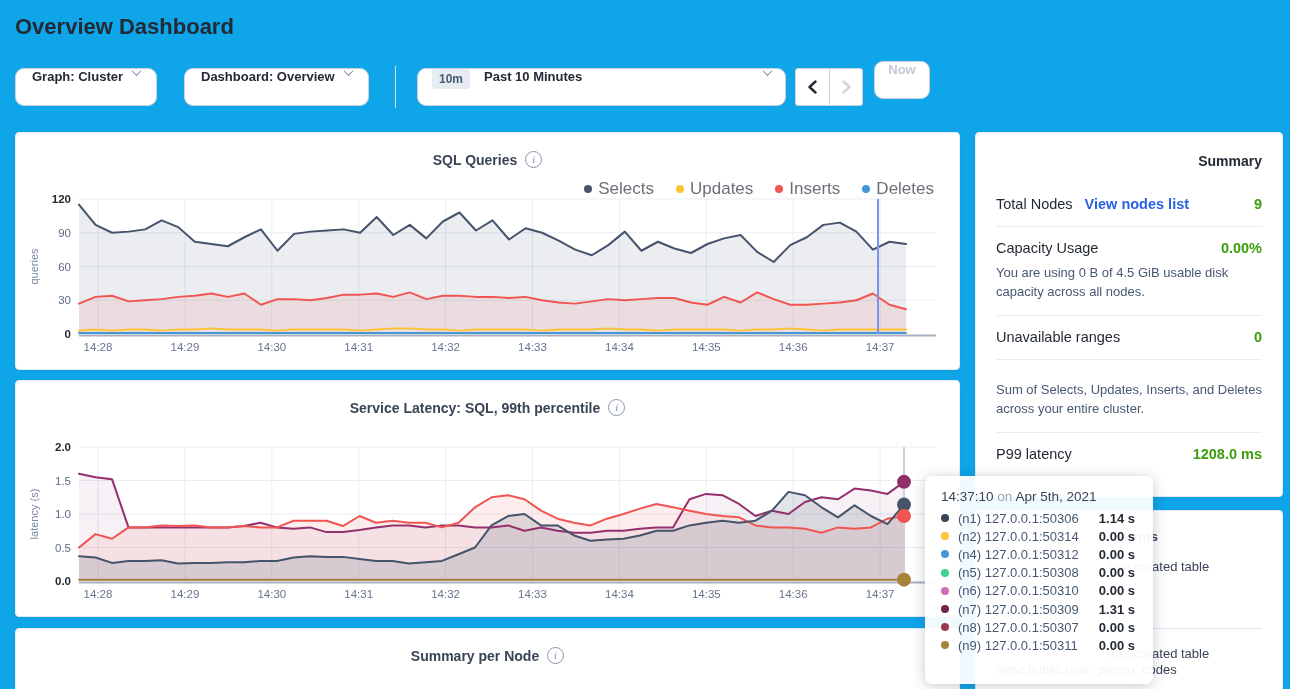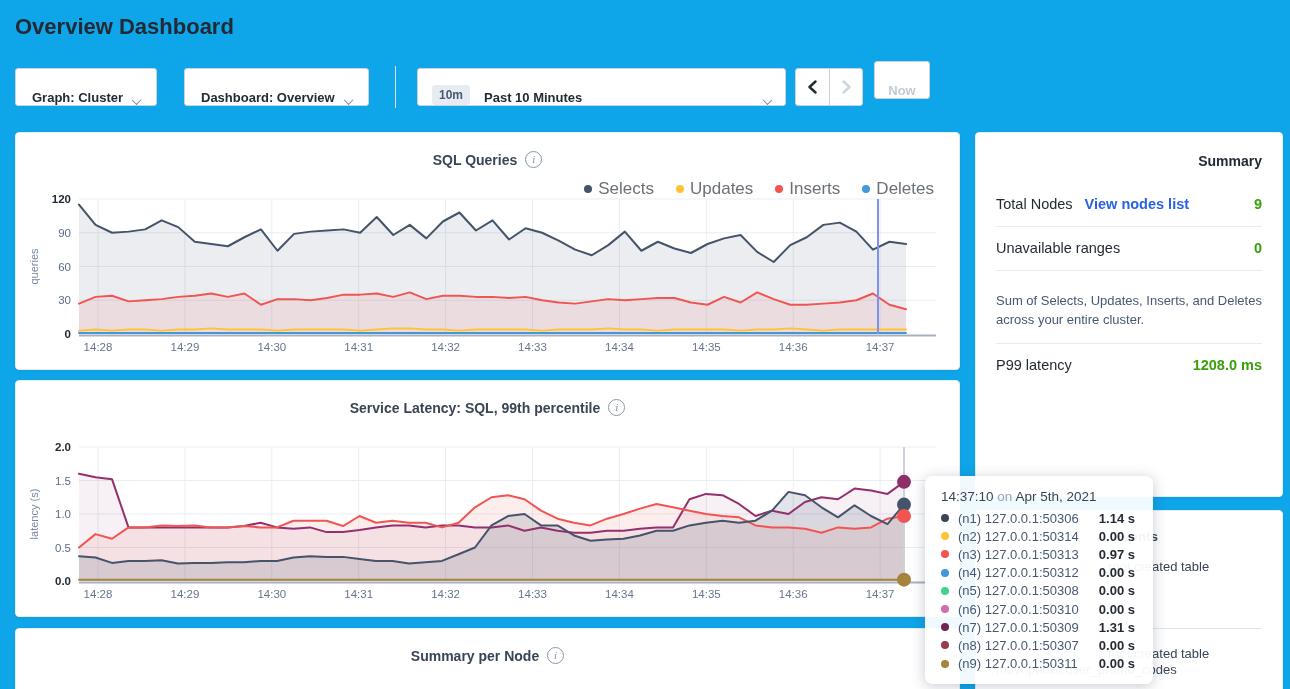--- a/index.html
+++ b/index.html
@@ -5,22 +5,22 @@
   * { margin:0; padding:0; box-sizing:border-box; }
   body { background:#e9ecf1; }
   .page {
     position:relative; width:1290px; height:689px; overflow:hidden;
     background:#0ea5e9; font-family:"Liberation Sans", sans-serif; color:#242a35;
   }
   .page-title { position:absolute; left:15px; top:14px; font-size:22px; font-weight:600; color:#242a35; }
 
   
   .btn, .dropdown, .picker {
-    background:#fff; border:1px solid #ccd2dd; border-radius:3px;
-    display:flex; align-items:flex-end; font-size:13px; font-weight:bold; color:#242a35;
+    background:#fff; border:1px solid #ccd2dd; border-radius:9px;
+    display:flex; align-items:flex-start; font-size:13px; font-weight:bold; color:#242a35;
   }
   .dropdown { position:absolute; top:68px; height:38px; padding:0 16px; gap:10px; cursor:pointer; }
   .chev { width:7px; height:7px; border-right:1.6px solid #7e89a9; border-bottom:1.6px solid #7e89a9; transform:rotate(45deg) translate(-1px,-1px); }
   .vdivider { position:absolute; left:395px; top:66px; width:1px; height:42px; background:#d9dee6; }
   .picker { position:absolute; left:417px; top:68px; width:369px; height:38px; padding:0 14px; gap:14px; cursor:pointer; }
   .badge { background:#e7ecf3; border-radius:3px; padding:3px 7px; font-size:12px; font-weight:bold; color:#475872; }
   .picker .chev { margin-left:auto; }
   .arrow-group { position:absolute; left:795px; top:68px; height:38px; display:flex; background:#fff; border:1px solid #ccd2dd; border-radius:3px; }
   .arrow-btn { width:33px; height:36px; display:flex; align-items:center; justify-content:center; cursor:pointer; }
   .arrow-btn + .arrow-btn { border-left:1px solid #ccd2dd; }
@@ -227,20 +227,27 @@
     <div class="sum-heading">Summary</div>
 
     <div class="sum-row">
       <div class="sum-line">
         <span class="sum-label">Total Nodes</span>
         <span class="sum-link">View nodes list</span>
         <span class="sum-value">9</span>
       </div>
     </div>
 
+    <div class="sum-row">
+      <div class="sum-line">
+        <span class="sum-label">Capacity Usage</span>
+        <span class="sum-value">0.00%</span>
+      </div>
+      <div class="sum-desc">You are using 0 B of 4.5 GiB usable disk capacity across all nodes.</div>
+    </div>
 
     <div class="sum-row">
       <div class="sum-line">
         <span class="sum-label">Unavailable ranges</span>
         <span class="sum-value">0</span>
       </div>
     </div>
 
     <div class="sum-row">
       <div class="sum-desc">Sum of Selects, Updates, Inserts, and Deletes across your entire cluster.</div>
@@ -273,25 +280,20 @@
           <span class="tt-dot" style="background: rgb(57, 68, 85);"></span>
           <span>(n1) 127.0.0.1:50306</span>
           <span class="tt-val">1.14 s</span>
         </li>
         <li class="tt-row">
           <span class="tt-dot" style="background: rgb(255, 195, 51);"></span>
           <span>(n2) 127.0.0.1:50314</span>
           <span class="tt-val">0.00 s</span>
         </li>
         <li class="tt-row">
-          <span class="tt-dot" style="background: rgb(240, 85, 82);"></span>
-          <span>(n3) 127.0.0.1:50313</span>
-          <span class="tt-val">0.97 s</span>
-        </li>
-        <li class="tt-row">
           <span class="tt-dot" style="background: rgb(68, 152, 216);"></span>
           <span>(n4) 127.0.0.1:50312</span>
           <span class="tt-val">0.00 s</span>
         </li>
         <li class="tt-row">
           <span class="tt-dot" style="background: rgb(63, 210, 143);"></span>
           <span>(n5) 127.0.0.1:50308</span>
           <span class="tt-val">0.00 s</span>
         </li>
         <li class="tt-row">

